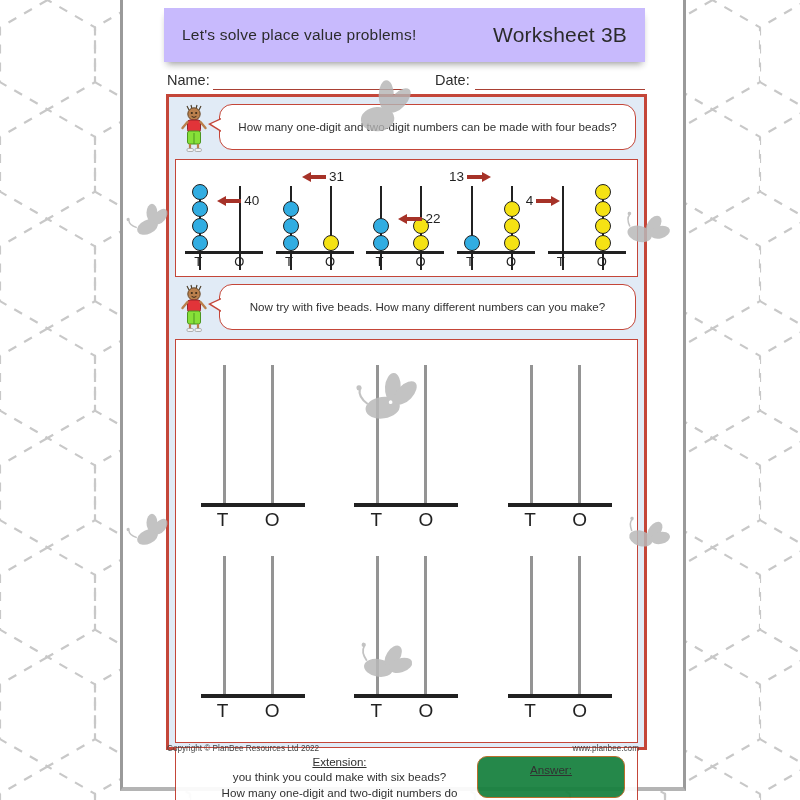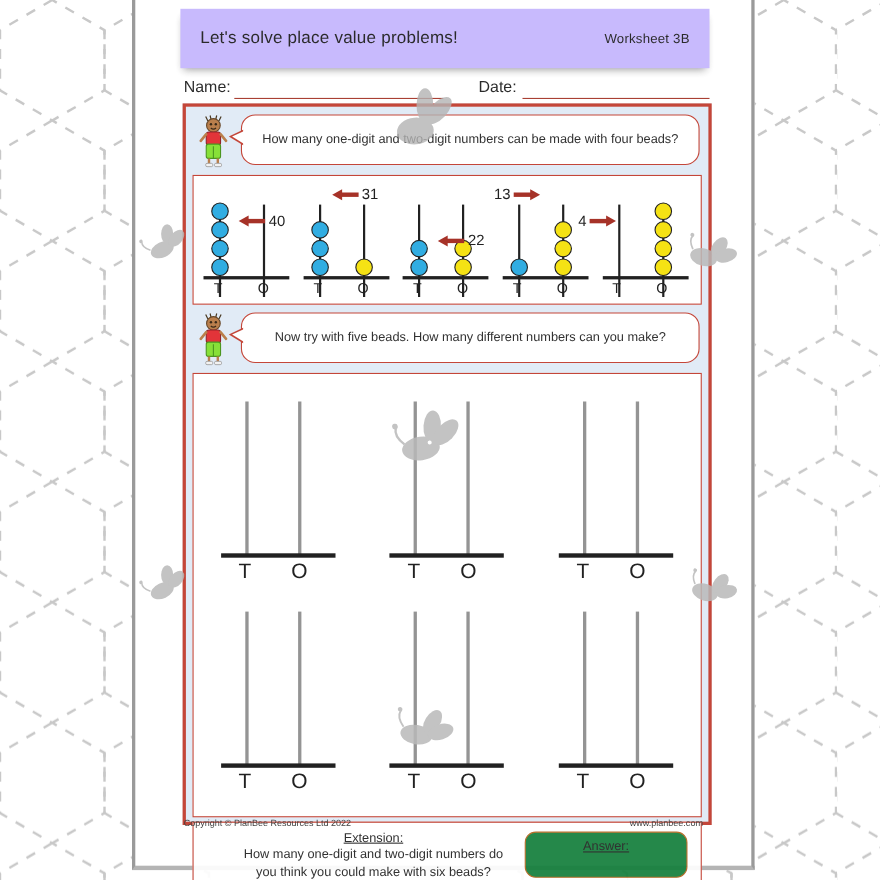--- a/index.html
+++ b/index.html
@@ -26,21 +26,21 @@
     position:absolute;left:41px;top:8px;width:481px;height:54px;
     background:#c4b5fd;
     box-shadow:0 5px 7px -3px rgba(60,60,60,.55);
     display:flex;align-items:center;justify-content:space-between;
     padding:0 18px;box-sizing:border-box;
   }
   .hdr-title,.hdr-sheet{
     font-family:"Liberation Sans", sans-serif;
     font-size:15.5px;color:#1a1a1a;letter-spacing:.2px;
   }
-  .hdr-sheet{font-size:12px;text-align:right;}
+  .hdr-sheet{font-size:21px;text-align:right;}
 
   
   .namedate{position:absolute;left:44px;top:72px;width:478px;height:22px;}
   .nd-lbl{position:absolute;font-size:14.5px;color:#1a1a1a;top:0;}
   .nd-line{position:absolute;border-bottom:1.6px solid #a33225;top:17px;}
   #nm-lbl{left:0;} #nm-line{left:46px;width:190px;}
   #dt-lbl{left:268px;} #dt-line{left:308px;width:170px;}
 
   
   .frame{
@@ -369,22 +369,22 @@
               <div class="bbase"></div>
               <span class="blbl t">T</span>
               <span class="blbl o">O</span>
             </div>
           </div>
         </div>
 
     <div class="extension">
       <div class="ext-text">
         <div class="ext-title">Extension:</div>
+        <div>you think you could make with six beads?</div>
         <div>How many one-digit and two-digit numbers do</div>
-        <div>you think you could make with six beads?</div>
       </div>
       <div class="answer-box">
         <span class="answer-lbl">Answer:</span>
       </div>
     </div>
   </div>
 
   <div class="footer">
     <span>Copyright © PlanBee Resources Ltd 2022</span>
     <span>www.planbee.com</span>

